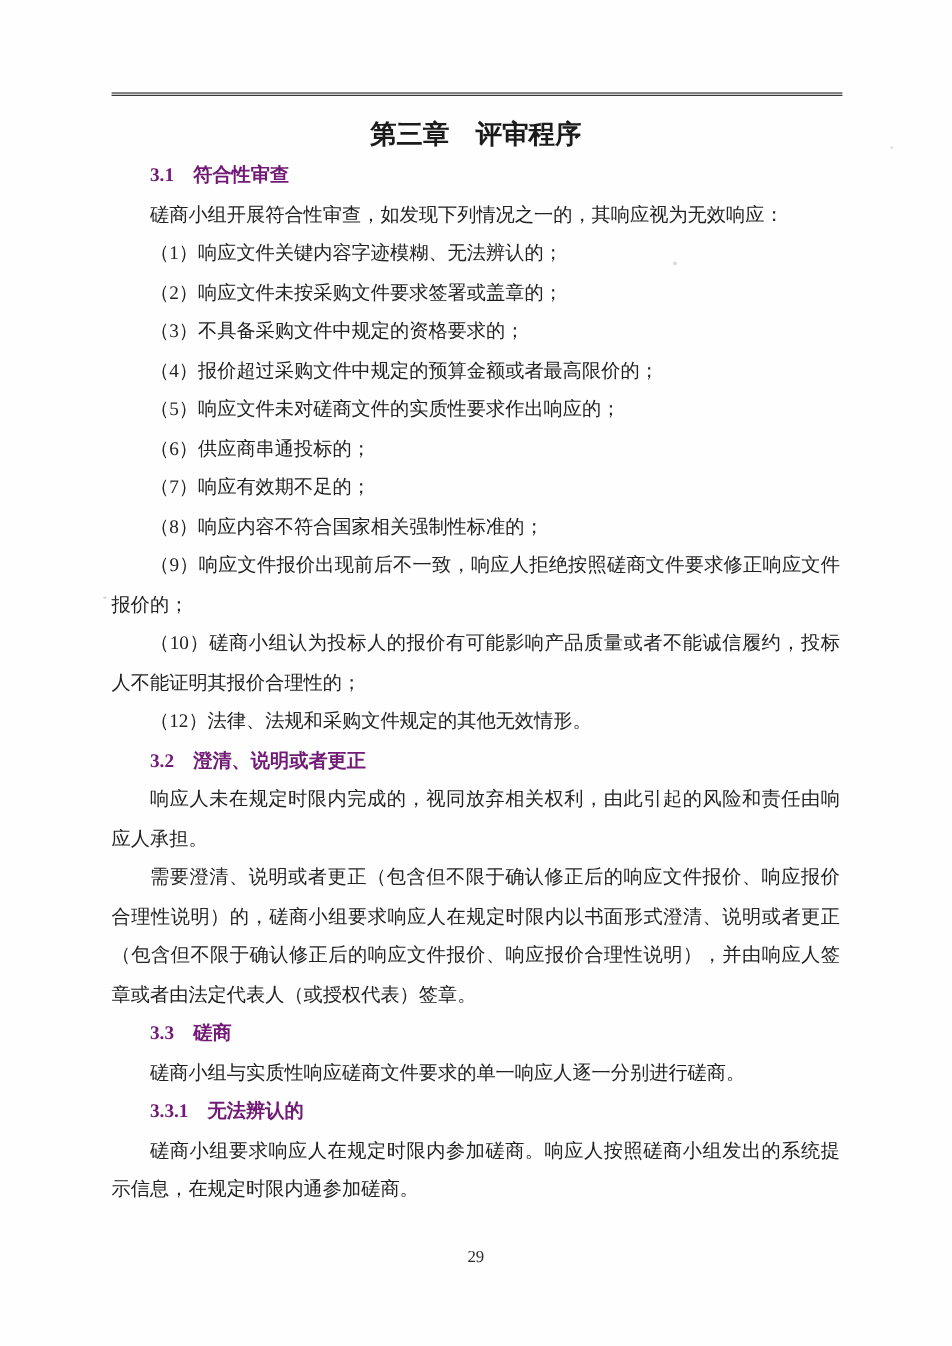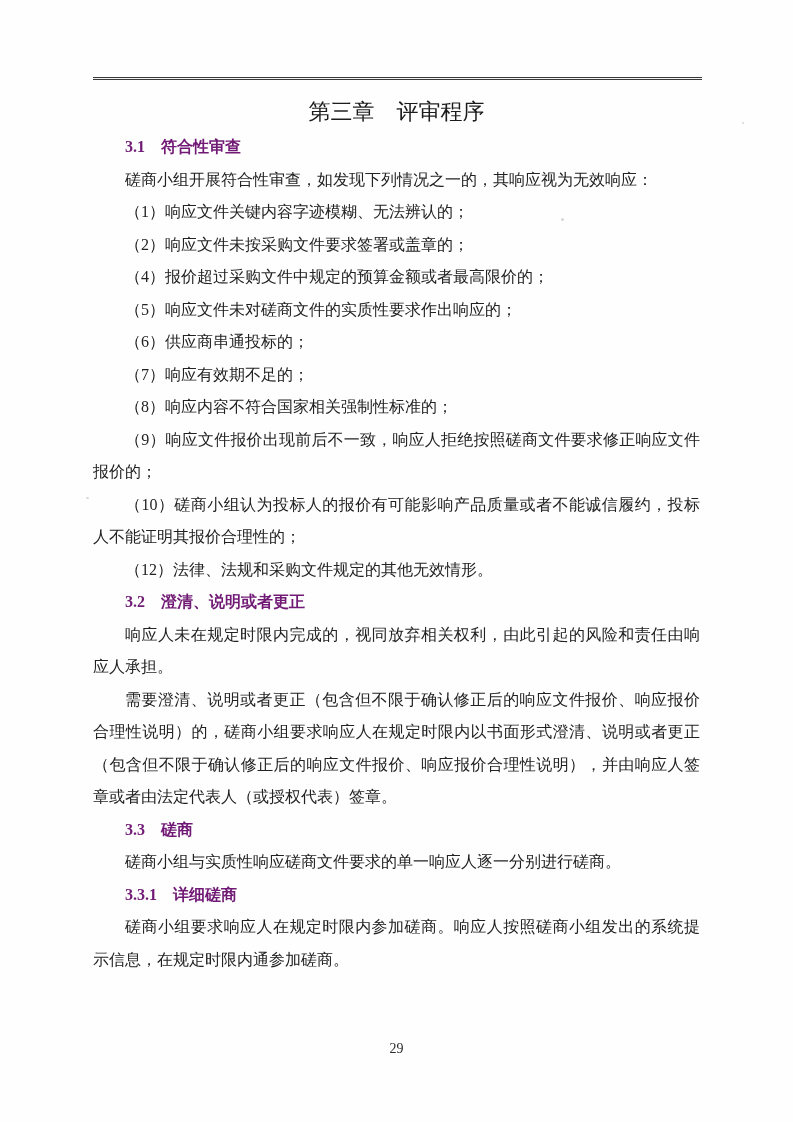--- a/index.html
+++ b/index.html
@@ -30,21 +30,21 @@
     border-bottom: 1px solid #3a3a3a;
     background: #f2f2f2;
   }
   .chapter-title {
     position: absolute;
     left: 0;
     right: 0;
     top: 96px;
     text-align: center;
     font-size: 22px;
-    font-weight: normal;
+    font-weight: bold;
     line-height: 32px;
     color: #1b1b1b;
   }
   .text-block {
     position: absolute;
     left: 93px;
     top: 131px;
     width: 607px;
     font-size: 16px;
     line-height: 32.5px;
@@ -87,34 +87,35 @@
 
   <div class="header-rule"></div>
 
   <div class="chapter-title">第三章　评审程序</div>
 
   <div class="text-block">
     <p class="h">3.1　符合性审查</p>
     <p>磋商小组开展符合性审查，如发现下列情况之一的，其响应视为无效响应：</p>
     <p>（1）响应文件关键内容字迹模糊、无法辨认的；</p>
     <p>（2）响应文件未按采购文件要求签署或盖章的；</p>
+    <p>（3）不具备采购文件中规定的资格要求的；</p>
     <p>（4）报价超过采购文件中规定的预算金额或者最高限价的；</p>
     <p>（5）响应文件未对磋商文件的实质性要求作出响应的；</p>
     <p>（6）供应商串通投标的；</p>
     <p>（7）响应有效期不足的；</p>
     <p>（8）响应内容不符合国家相关强制性标准的；</p>
     <p>（9）响应文件报价出现前后不一致，响应人拒绝按照磋商文件要求修正响应文件报价的；</p>
     <p>（10）磋商小组认为投标人的报价有可能影响产品质量或者不能诚信履约，投标人不能证明其报价合理性的；</p>
     <p>（12）法律、法规和采购文件规定的其他无效情形。</p>
     <p class="h">3.2　澄清、说明或者更正</p>
     <p>响应人未在规定时限内完成的，视同放弃相关权利，由此引起的风险和责任由响应人承担。</p>
     <p>需要澄清、说明或者更正（包含但不限于确认修正后的响应文件报价、响应报价合理性说明）的，磋商小组要求响应人在规定时限内以书面形式澄清、说明或者更正（包含但不限于确认修正后的响应文件报价、响应报价合理性说明），并由响应人签章或者由法定代表人（或授权代表）签章。</p>
     <p class="h">3.3　磋商</p>
     <p>磋商小组与实质性响应磋商文件要求的单一响应人逐一分别进行磋商。</p>
-    <p class="h">3.3.1　详细磋商</p>
+    <p class="h">3.3.1　无法辨认的</p>
     <p>磋商小组要求响应人在规定时限内参加磋商。响应人按照磋商小组发出的系统提示信息，在规定时限内通参加磋商。</p>
   </div>
 
   <div class="page-number">29</div>
 
   <div class="speckle sp1"></div>
   <div class="speckle sp2"></div>
   <div class="speckle sp3"></div>
 
 </div>

